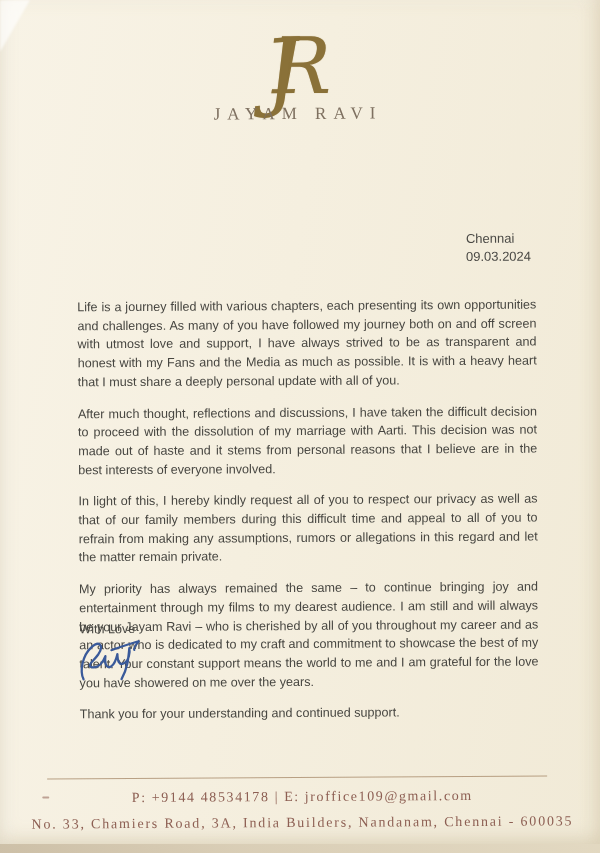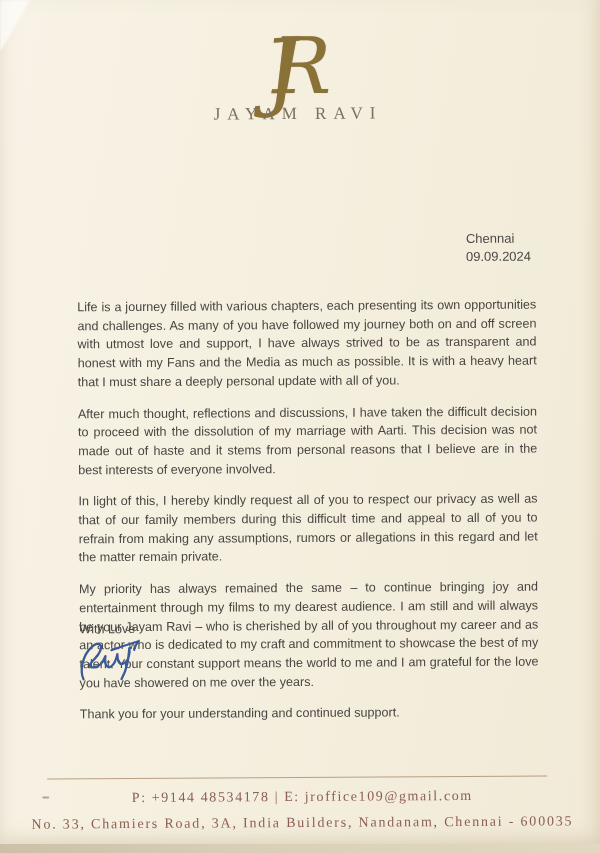--- a/index.html
+++ b/index.html
@@ -84,21 +84,21 @@
 
   <div class="content">
 
     <div class="monogram">
       <span class="mj">J</span><span class="mr">R</span>
     </div>
     <div class="brand-name">JAYAM RAVI</div>
 
     <div class="date-block">
       <div>Chennai</div>
-      <div>09.09.2024</div>
+      <div>09.03.2024</div>
     </div>
 
     <div class="letter-body">
       <p>Life is a journey filled with various chapters, each presenting its own opportunities and challenges. As many of you have followed my journey both on and off screen with utmost love and support, I have always strived to be as transparent and honest with my Fans and the Media as much as possible. It is with a heavy heart that I must share a deeply personal update with all of you.</p>
       <p>After much thought, reflections and discussions, I have taken the difficult decision to proceed with the dissolution of my marriage with Aarti. This decision was not made out of haste and it stems from personal reasons that I believe are in the best interests of everyone involved.</p>
       <p>In light of this, I hereby kindly request all of you to respect our privacy as well as that of our family members during this difficult time and appeal to all of you to refrain from making any assumptions, rumors or allegations in this regard and let the matter remain private.</p>
       <p>My priority has always remained the same – to continue bringing joy and entertainment through my films to my dearest audience. I am still and will always be your Jayam Ravi – who is cherished by all of you throughout my career and as an actor who is dedicated to my craft and commitment to showcase the best of my talent. Your constant support means the world to me and I am grateful for the love you have showered on me over the years.</p>
       <p class="thanks">Thank you for your understanding and continued support.</p>
     </div>
 

